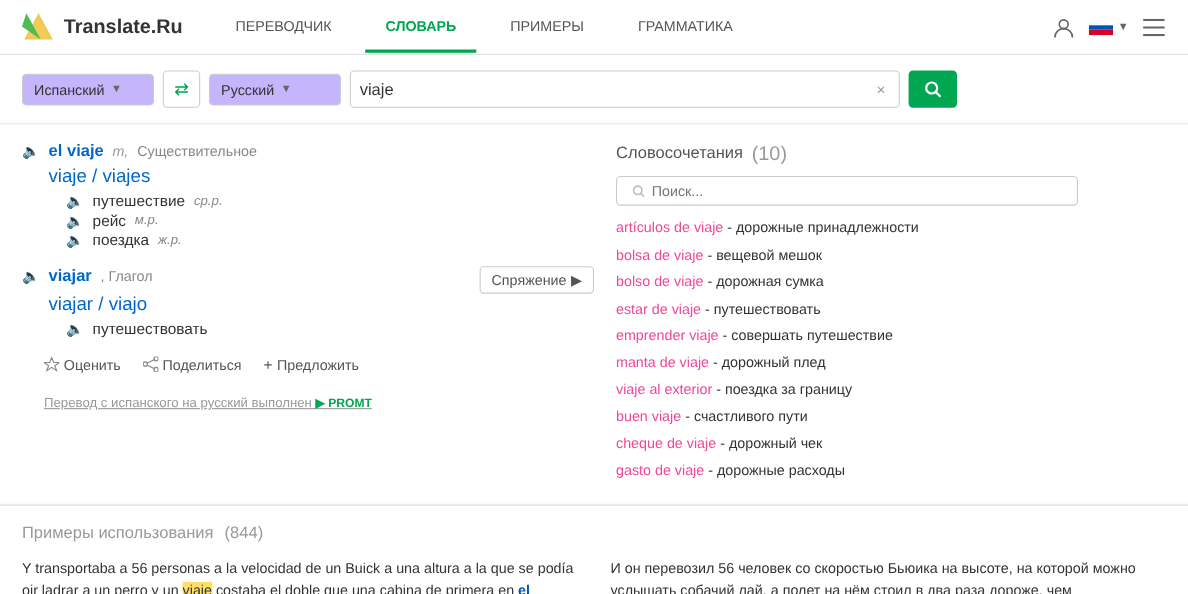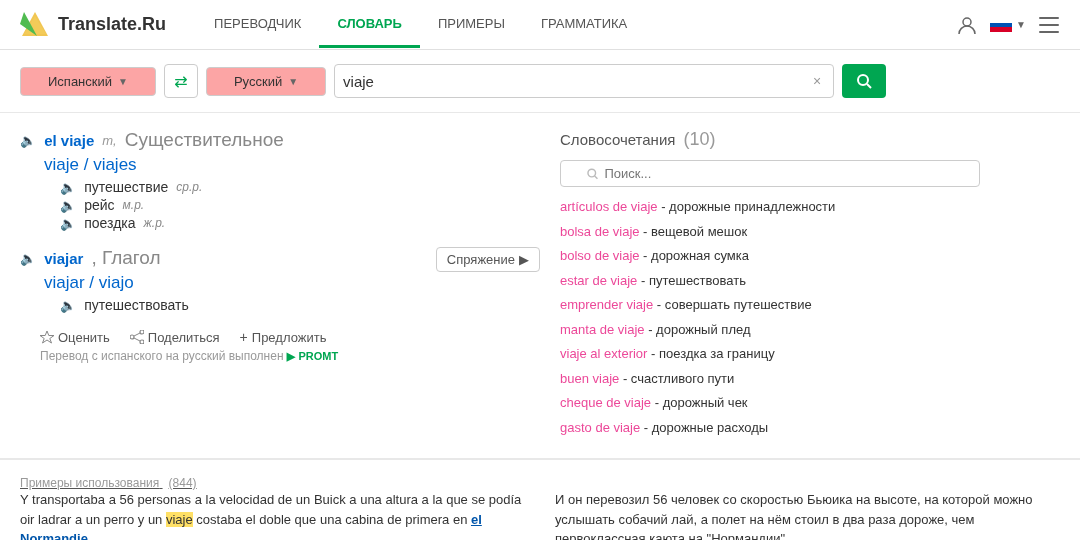--- a/index.html
+++ b/index.html
@@ -25,21 +25,21 @@
       width: 30px;
       height: 30px;
     }
     .logo-text {
       font-size: 18px;
       font-weight: bold;
       color: #333;
     }
     .nav {
       display: flex;
-      gap: 0;
+      gap: 13px;
       flex: 1;
     }
     .nav-item {
       padding: 14px 18px;
       font-size: 13px;
       color: #555;
       cursor: pointer;
       text-decoration: none;
       border-bottom: 3px solid transparent;
       margin-bottom: -1px;
@@ -79,24 +79,24 @@
       padding: 14px 20px;
       gap: 8px;
       border-bottom: 1px solid #e8e8e8;
       background: #fff;
     }
     .lang-select {
       display: flex;
       align-items: center;
       border: 1px solid #ccc;
       border-radius: 4px;
-      padding: 6px 27px;
+      padding: 6px 10px;
       gap: 6px;
       cursor: pointer;
-      background: #fca5a5;
+      background: #c4b5fd;
       font-size: 13px;
       color: #333;
       min-width: 120px;
     }
     .lang-select .arrow { color: #666; font-size: 10px; }
     .swap-btn {
       width: 34px;
       height: 34px;
       border: 1px solid #ccc;
       border-radius: 4px;
@@ -165,21 +165,21 @@
       margin-bottom: 4px;
     }
     .speaker-icon {
       color: #aaa;
       font-size: 13px;
       cursor: pointer;
     }
     .entry-word { font-weight: bold; font-size: 15px; color: #333; }
     .entry-word a { color: #0066cc; text-decoration: none; }
     .entry-gender { color: #999; font-size: 13px; font-style: italic; }
-    .entry-pos { color: #888; font-size: 19px; }
+    .entry-pos { color: #888; font-size: 13px; }
     .entry-forms { color: #0066cc; font-size: 17px; margin-left: 24px; margin-bottom: 4px; }
     .translation-item {
       display: flex;
       align-items: center;
       gap: 8px;
       margin-left: 40px;
       margin-bottom: 2px;
     }
     .translation-text { font-size: 14px; color: #333; }
     .trans-gender { color: #888; font-size: 12px; font-style: italic; }
@@ -214,22 +214,23 @@
       align-items: center;
       gap: 4px;
       color: #555;
       font-size: 13px;
       cursor: pointer;
       text-decoration: none;
     }
     .promt-line {
       font-size: 12px;
       color: #999;
-      margin-top: 4px;
+      margin-top: 20px;
       margin-left: 20px;
+      text-decoration: underline;
     }
     .promt-brand { color: #00a651; font-weight: bold; font-size: 11px; }
 
     
     .right-panel {
       width: 420px;
       flex-shrink: 0;
     }
     .collocations-header {
       display: flex;
@@ -237,21 +238,21 @@
       gap: 8px;
       margin-bottom: 10px;
     }
     .collocations-title { font-size: 15px; color: #555; }
     .collocations-count { color: #999; font-size: 18px; }
     .search-collocations {
       display: flex;
       align-items: center;
       border: 1px solid #ccc;
       border-radius: 4px;
-      padding: 5px 26px;
+      padding: 5px 14px;
       gap: 6px;
       margin-bottom: 10px;
     }
     .search-collocations input {
       border: none;
       outline: none;
       font-size: 13px;
       color: #999;
       width: 100%;
     }
@@ -266,23 +267,23 @@
       color: #ec4899;
       text-decoration: none;
     }
 
     
     .examples-section {
       padding: 16px 20px;
       border-top: 1px solid #e8e8e8;
     }
     .examples-header {
-      font-size: 12px;
+      font-size: 15px;
       color: #555;
-      text-decoration: underline;
+      margin-bottom: 14px;
     }
     .examples-header span { color: #999; }
     .examples-grid {
       display: grid;
       grid-template-columns: 1fr 1fr;
       gap: 16px 30px;
     }
     .example-text {
       font-size: 13px;
       line-height: 1.5;

